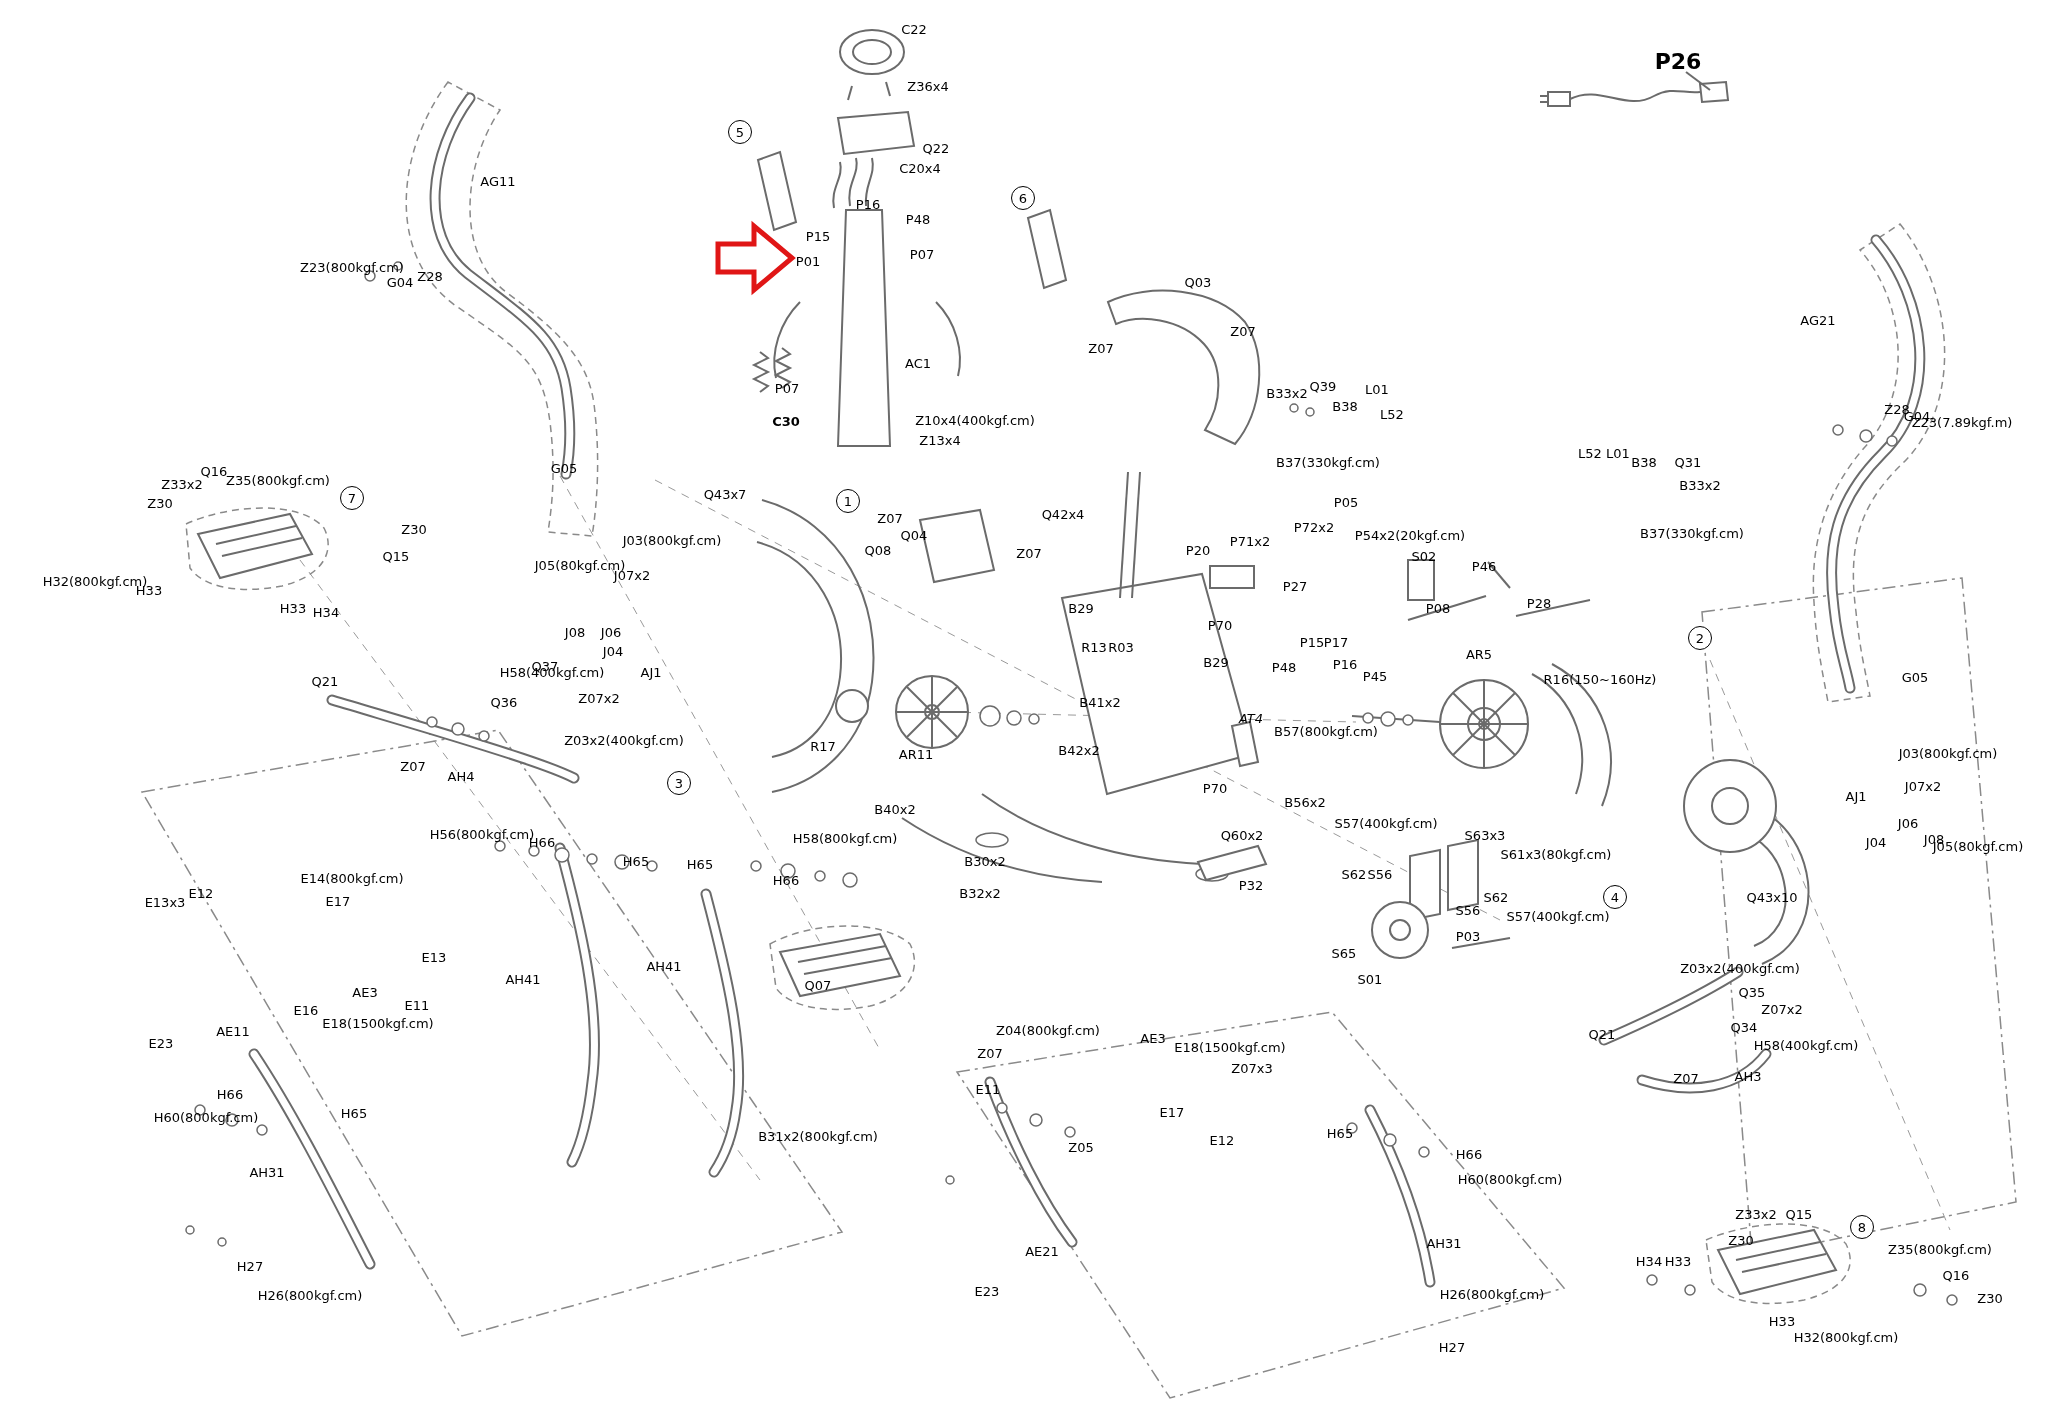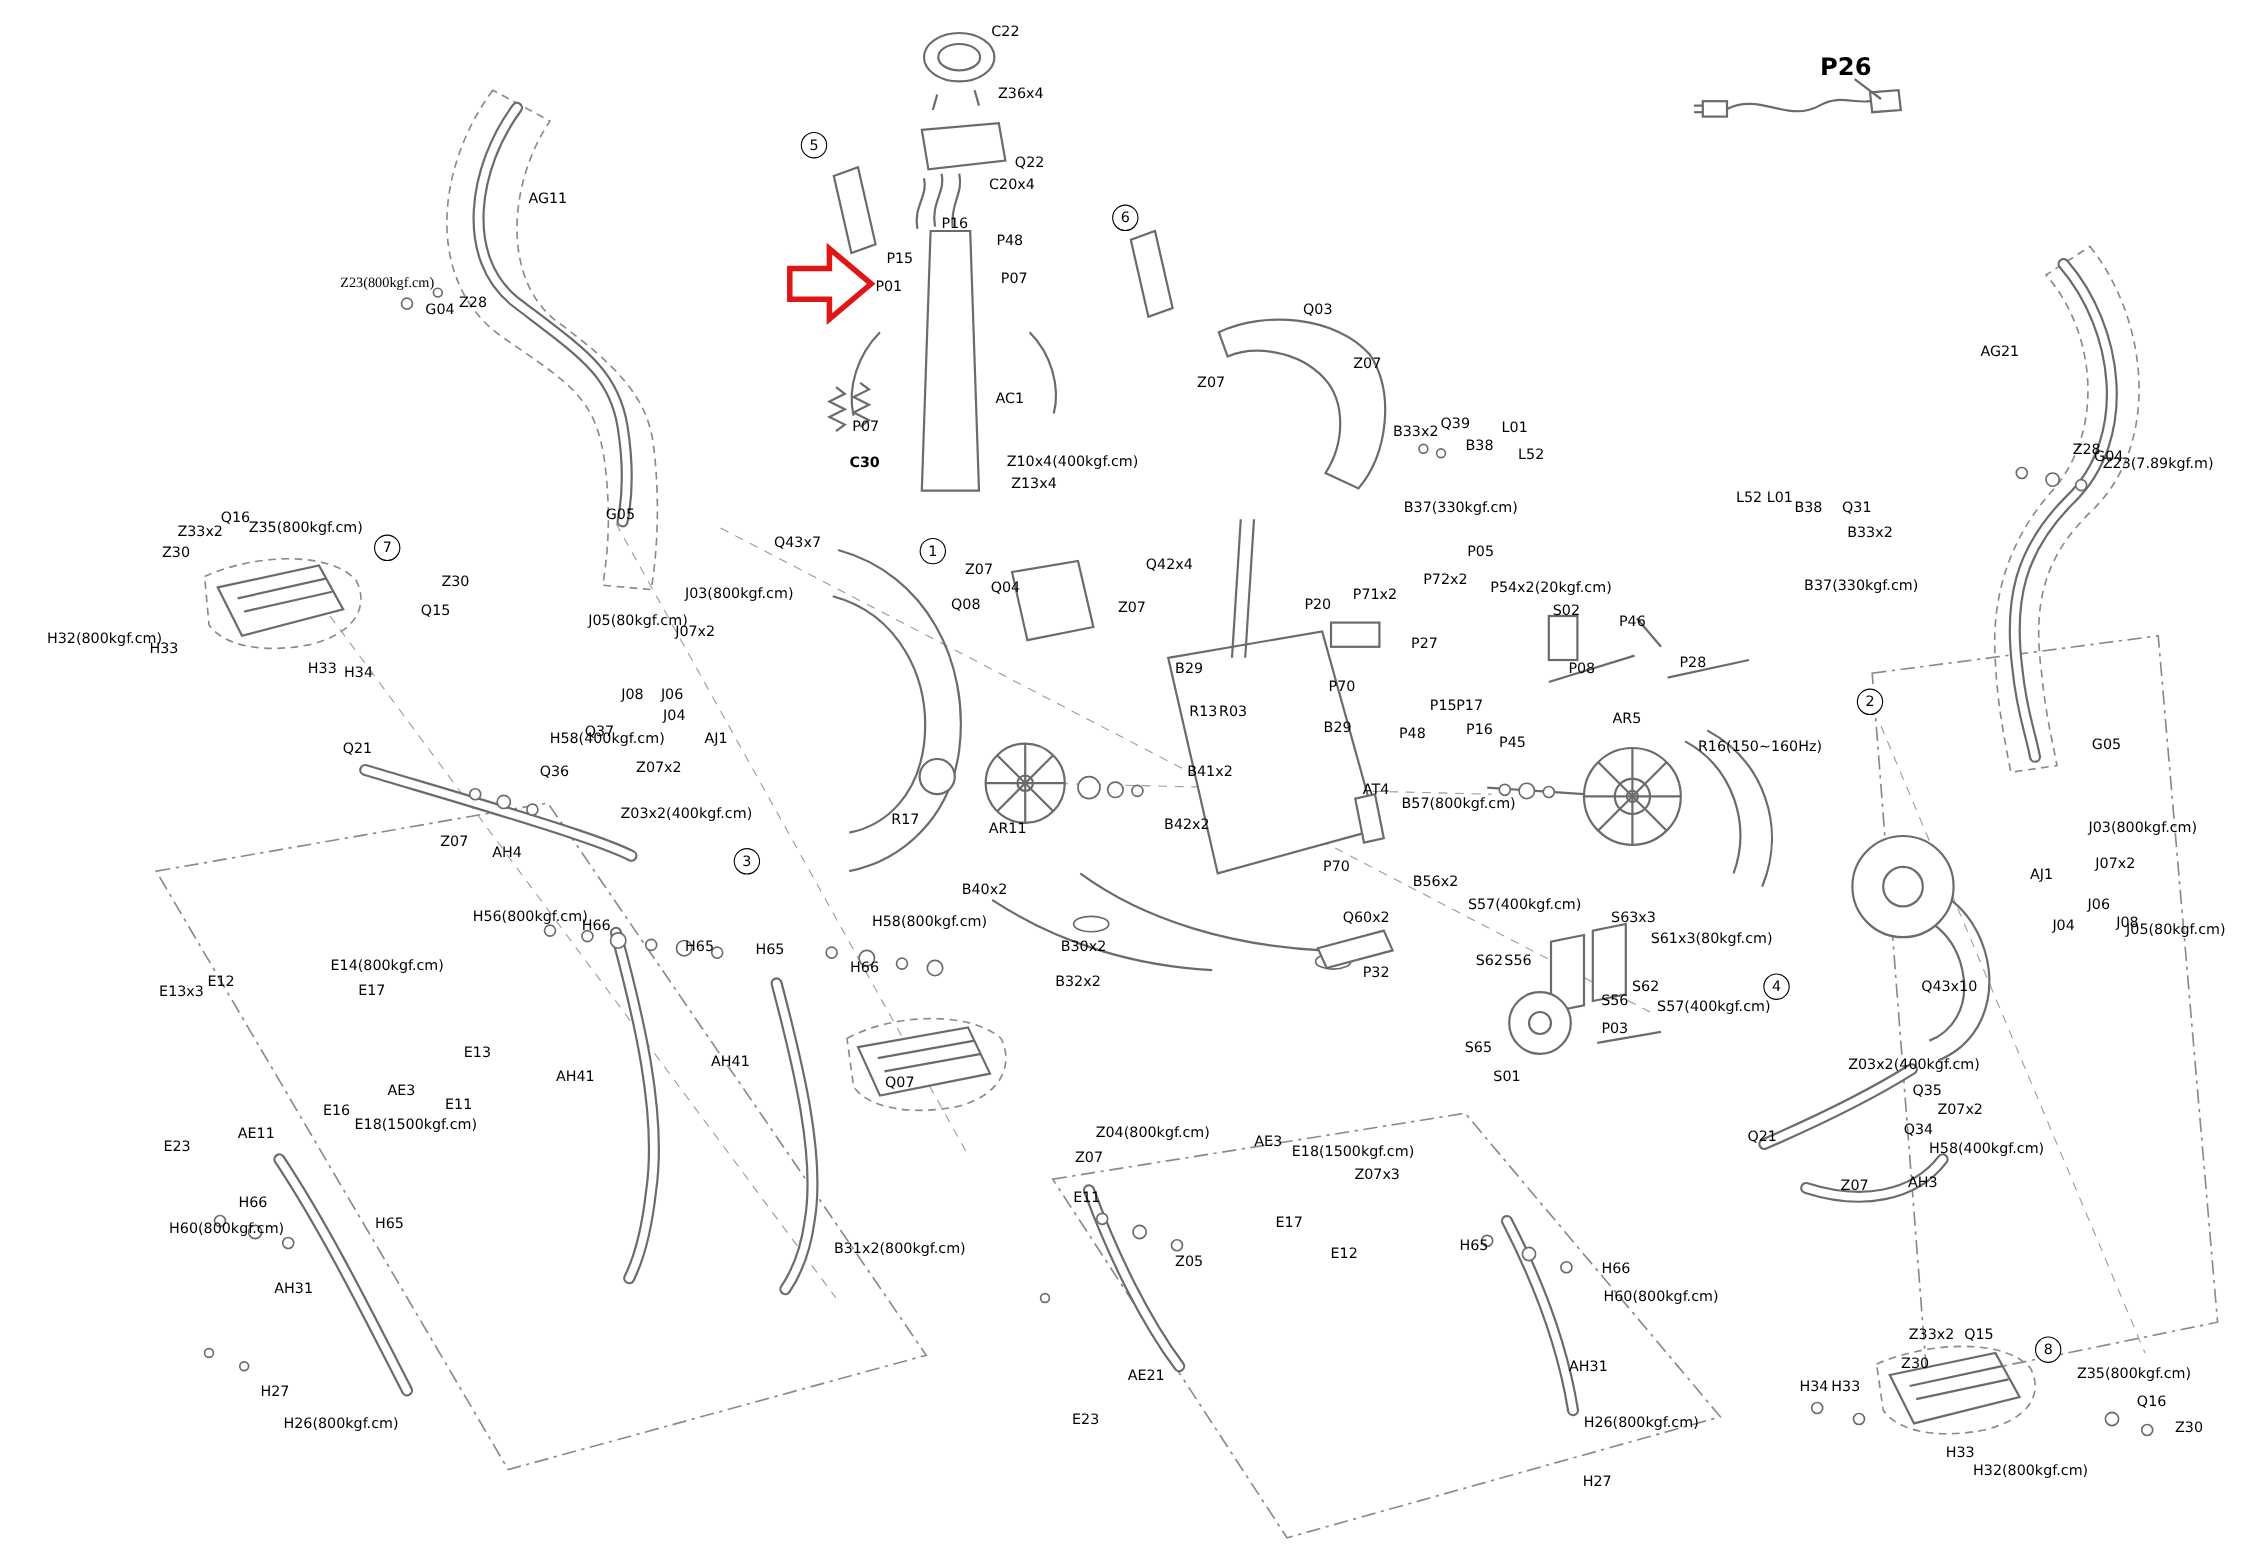--- a/index.html
+++ b/index.html
@@ -225,21 +225,21 @@
       <span class="part-label" style="left: 918px; top: 219px;">P48</span>
       <span class="part-label" style="left: 818px; top: 236px;">P15</span>
       <span class="part-label" style="left: 922px; top: 254px;">P07</span>
       <span class="part-label" style="left: 808px; top: 261px;">P01</span>
       <span class="part-label" style="left: 918px; top: 363px;">AC1</span>
       <span class="part-label" style="left: 787px; top: 388px;">P07</span>
       <span class="part-label" style="left: 786px; top: 421px; font-weight: bold;">C30</span>
       <span class="part-label" style="left: 975px; top: 420px;">Z10x4(400kgf.cm)</span>
       <span class="part-label" style="left: 940px; top: 440px;">Z13x4</span>
       <span class="part-label" style="left: 498px; top: 181px;">AG11</span>
-      <span class="part-label" style="left: 352px; top: 256px; font-family: Liberation Serif, serif;">Z23(800kgf.cm)</span>
+      <span class="part-label" style="left: 352px; top: 267px;">Z23(800kgf.cm)</span>
       <span class="part-label" style="left: 400px; top: 282px;">G04</span>
       <span class="part-label" style="left: 430px; top: 276px;">Z28</span>
       <span class="part-label" style="left: 564px; top: 468px;">G05</span>
       <span class="part-label" style="left: 1198px; top: 282px;">Q03</span>
       <span class="part-label" style="left: 1101px; top: 348px;">Z07</span>
       <span class="part-label" style="left: 1243px; top: 331px;">Z07</span>
       <span class="part-label" style="left: 1818px; top: 320px;">AG21</span>
       <span class="part-label" style="left: 1897px; top: 409px;">Z28</span>
       <span class="part-label" style="left: 1917px; top: 416px;">G04</span>
       <span class="part-label" style="left: 1962px; top: 422px;">Z23(7.89kgf.m)</span>
@@ -302,21 +302,21 @@
       <span class="part-label" style="left: 1479px; top: 654px;">AR5</span>
       <span class="part-label" style="left: 552px; top: 672px;">H58(400kgf.cm)</span>
       <span class="part-label" style="left: 325px; top: 681px;">Q21</span>
       <span class="part-label" style="left: 504px; top: 702px;">Q36</span>
       <span class="part-label" style="left: 545px; top: 666px; text-align: right;">Q37</span>
       <span class="part-label" style="left: 599px; top: 698px;">Z07x2</span>
       <span class="part-label" style="left: 624px; top: 740px;">Z03x2(400kgf.cm)</span>
       <span class="part-label" style="left: 413px; top: 766px;">Z07</span>
       <span class="part-label" style="left: 461px; top: 776px;">AH4</span>
       <span class="part-label" style="left: 1100px; top: 702px;">B41x2</span>
-      <span class="part-label" style="left: 1251px; top: 718px;">AT4</span>
+      <span class="part-label" style="left: 1251px; top: 718px; font-style: italic;">AT4</span>
       <span class="part-label" style="left: 1326px; top: 731px;">B57(800kgf.cm)</span>
       <span class="part-label" style="left: 823px; top: 746px;">R17</span>
       <span class="part-label" style="left: 916px; top: 754px;">AR11</span>
       <span class="part-label" style="left: 1079px; top: 750px;">B42x2</span>
       <span class="part-label" style="left: 1215px; top: 788px;">P70</span>
       <span class="part-label" style="left: 1305px; top: 802px;">B56x2</span>
       <span class="part-label" style="left: 1386px; top: 823px;">S57(400kgf.cm)</span>
       <span class="part-label" style="left: 1915px; top: 677px;">G05</span>
       <span class="part-label" style="left: 1948px; top: 753px;">J03(800kgf.cm)</span>
       <span class="part-label" style="left: 1856px; top: 796px;">AJ1</span>

